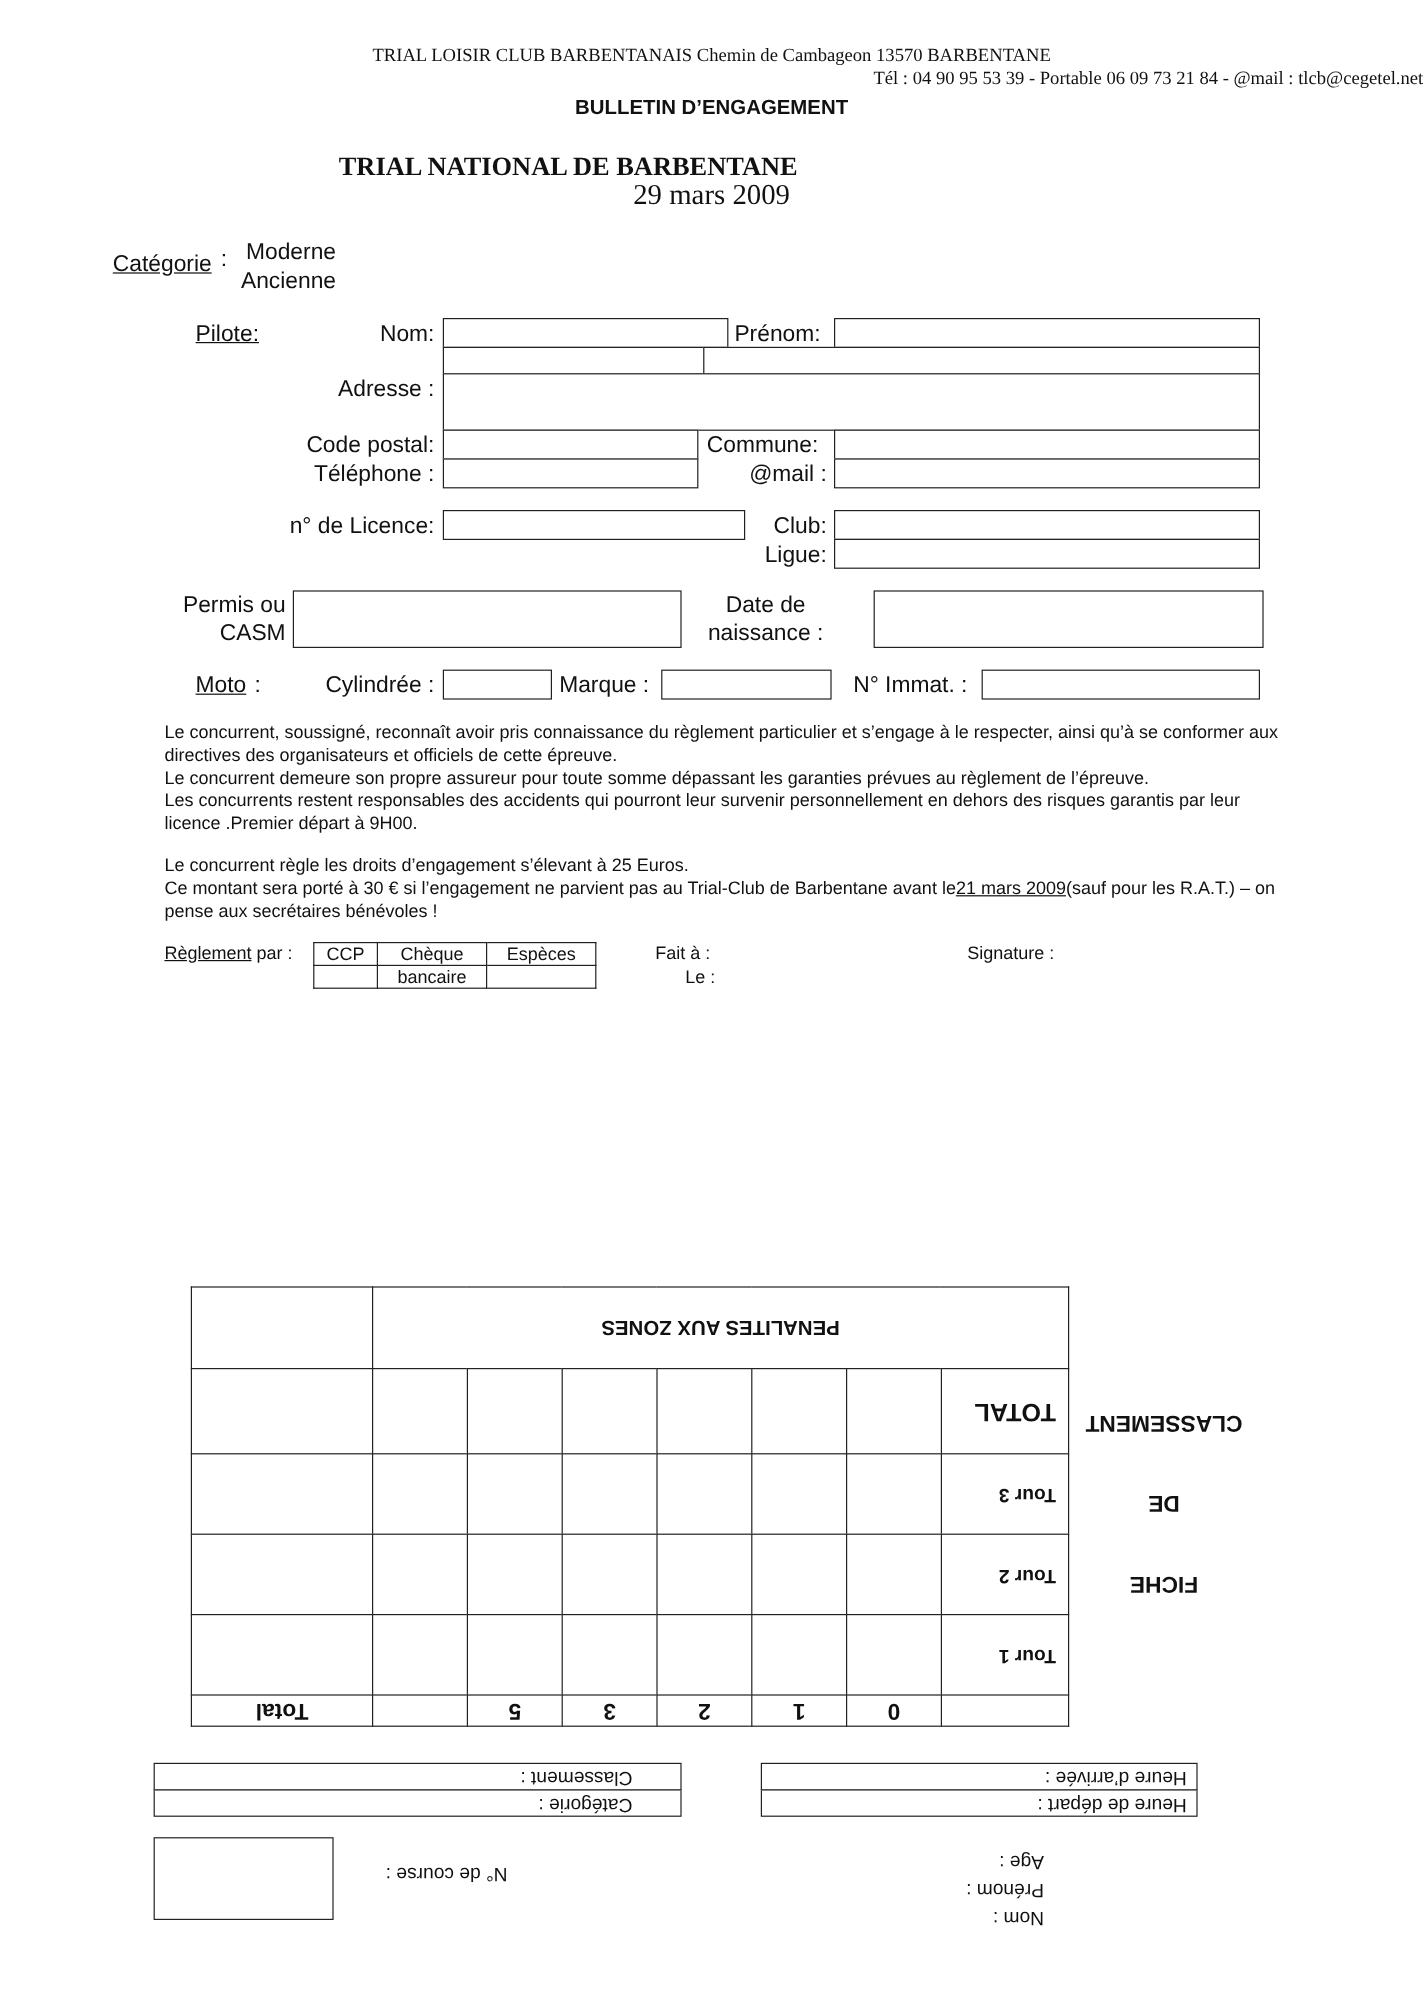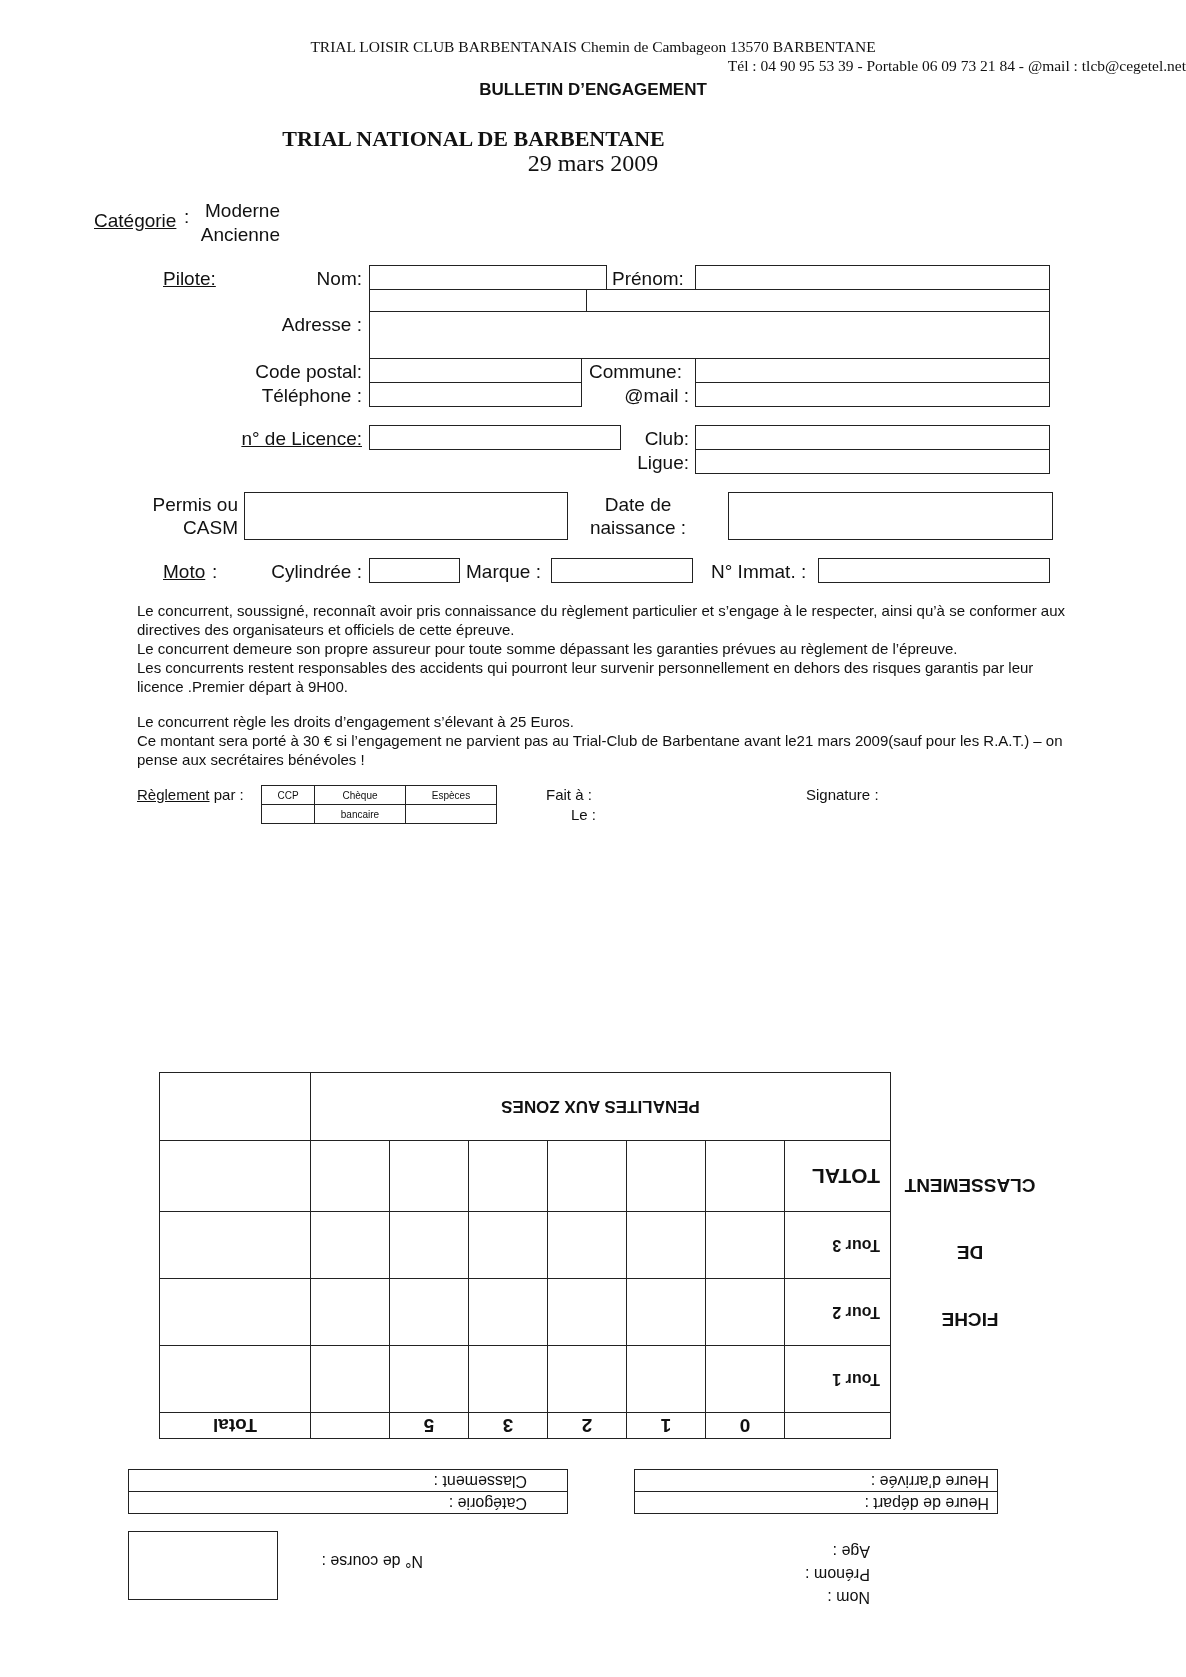--- a/index.html
+++ b/index.html
@@ -6,21 +6,21 @@
   body { width:1186px; height:1677px; position:relative; overflow:hidden; font-family:"Liberation Sans", sans-serif; color:#111; }
   .abs { position:absolute; }
   .serif { font-family:"Liberation Serif", serif; }
   .box { position:absolute; border:1.5px solid #222; box-sizing:border-box; background:#fff; }
   .lbl { position:absolute; font-size:19px; white-space:nowrap; }
   .r { text-align:right; }
   .u { text-decoration:underline; }
   table.cat { position:absolute; left:284px; top:199px; border-collapse:collapse; }
   table.cat td { border:1.5px solid #222; width:153px; height:22px; text-align:center; font-weight:bold; font-size:18px; padding:0; }
   .para { position:absolute; left:137px; width:930px; font-size:15px; line-height:19px; }
-  table.pay { position:absolute; left:261px; top:785px; border-collapse:collapse; font-size:10px; }
+  table.pay { position:absolute; left:261px; top:785px; border-collapse:collapse; font-size:15px; }
   table.pay td { border:1.2px solid #222; text-align:center; height:18px; padding:0 6px; }
   #flip { position:absolute; left:120px; top:1000px; width:960px; height:620px; transform:rotate(180deg); transform-origin:center center; }
   table.pen { position:absolute; border-collapse:collapse; }
   table.pen td { border:1.5px solid #222; padding:0; font-weight:bold; font-size:19px; text-align:center; }
 </style>
 </head>
 <body>
 
 <div class="abs serif" style="left:0;width:1186px;top:38px;text-align:center;font-size:15.5px;">TRIAL LOISIR CLUB BARBENTANAIS Chemin de Cambageon 13570 BARBENTANE</div>
 <div class="abs serif" style="left:0;width:1186px;top:57px;text-align:right;font-size:15.5px;">Tél : 04 90 95 53 39 - Portable 06 09 73 21 84  - @mail : tlcb@cegetel.net</div>
@@ -49,21 +49,21 @@
 
 <div class="lbl r" style="left:200px;width:162px;top:361px;">Code postal:</div>
 <div class="box" style="left:369px;top:358px;width:213px;height:25px;"></div>
 <div class="lbl" style="left:589px;top:361px;">Commune:</div>
 <div class="box" style="left:695px;top:358px;width:355px;height:25px;"></div>
 <div class="lbl r" style="left:200px;width:162px;top:385px;">Téléphone :</div>
 <div class="box" style="left:369px;top:382px;width:213px;height:25px;"></div>
 <div class="lbl r" style="left:589px;width:100px;top:385px;">@mail :</div>
 <div class="box" style="left:695px;top:382px;width:355px;height:25px;"></div>
 
-<div class="lbl r" style="left:200px;width:162px;top:428px;text-decoration:underline;">n° de Licence:</div>
+<div class="lbl r" style="left:200px;width:162px;top:428px;">n° de Licence:</div>
 <div class="box" style="left:369px;top:425px;width:252px;height:25px;"></div>
 <div class="lbl r" style="left:600px;width:89px;top:428px;">Club:</div>
 <div class="box" style="left:695px;top:425px;width:355px;height:25px;"></div>
 <div class="lbl r" style="left:600px;width:89px;top:452px;">Ligue:</div>
 <div class="box" style="left:695px;top:449px;width:355px;height:25px;"></div>
 
 <div class="lbl r" style="left:120px;width:118px;top:494px;">Permis ou</div>
 <div class="lbl r" style="left:120px;width:118px;top:517px;">CASM</div>
 <div class="box" style="left:244px;top:492px;width:324px;height:48px;"></div>
 <div class="lbl" style="left:578px;width:120px;top:494px;text-align:center;">Date de</div>
@@ -76,21 +76,21 @@
 <div class="box" style="left:369px;top:558px;width:91px;height:25px;"></div>
 <div class="lbl" style="left:466px;top:561px;">Marque :</div>
 <div class="box" style="left:551px;top:558px;width:142px;height:25px;"></div>
 <div class="lbl" style="left:711px;top:561px;">N° Immat. :</div>
 <div class="box" style="left:818px;top:558px;width:232px;height:25px;"></div>
 
 <div class="para" style="top:601px;">Le concurrent, soussigné, reconnaît avoir pris connaissance du règlement particulier et s’engage à le respecter, ainsi qu’à se conformer aux directives des organisateurs et officiels de cette épreuve.</div>
 <div class="para" style="top:639px;">Le concurrent demeure son propre assureur pour toute somme dépassant les garanties prévues au règlement de l’épreuve.</div>
 <div class="para" style="top:658px;">Les concurrents restent responsables des accidents qui pourront leur survenir personnellement en dehors des risques garantis par leur licence .Premier départ à 9H00.</div>
 <div class="para" style="top:712px;">Le concurrent règle les droits d’engagement s’élevant à 25 Euros.</div>
-<div class="para" style="top:731px;"><span>Ce montant sera porté à 30 €  si l’engagement ne parvient pas au Trial-Club de Barbentane avant le</span><span style="font-weight:normal;">21 mars 2009</span><span>(sauf pour les R.A.T.) – on pense aux secrétaires bénévoles !</span></div>
+<div class="para" style="top:731px;"><span>Ce montant sera porté à 30 €  si l’engagement ne parvient pas au Trial-Club de Barbentane avant le</span><span style="font-weight:normal;text-decoration:underline;">21 mars 2009</span><span>(sauf pour les R.A.T.) – on pense aux secrétaires bénévoles !</span></div>
 
 <div class="abs" style="left:137px;top:786px;font-size:15px;"><span class="u">Règlement</span><span> par :</span></div>
 <table class="pay">
   <tbody>
       <tr>
     <td style="width:40px;">CCP</td>
     <td style="width:78px;">Chèque</td>
     <td style="width:78px;">Espèces</td>
   </tr>
   <tr>

